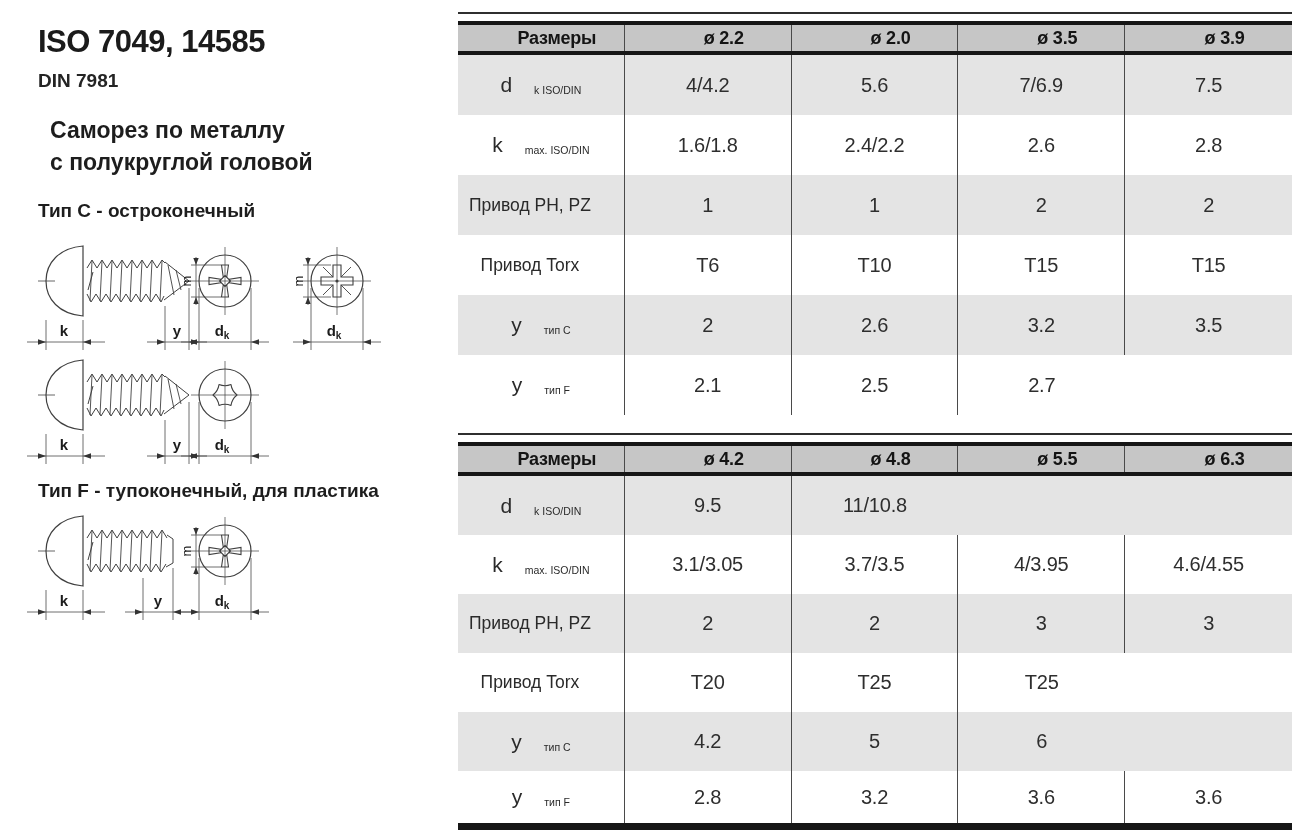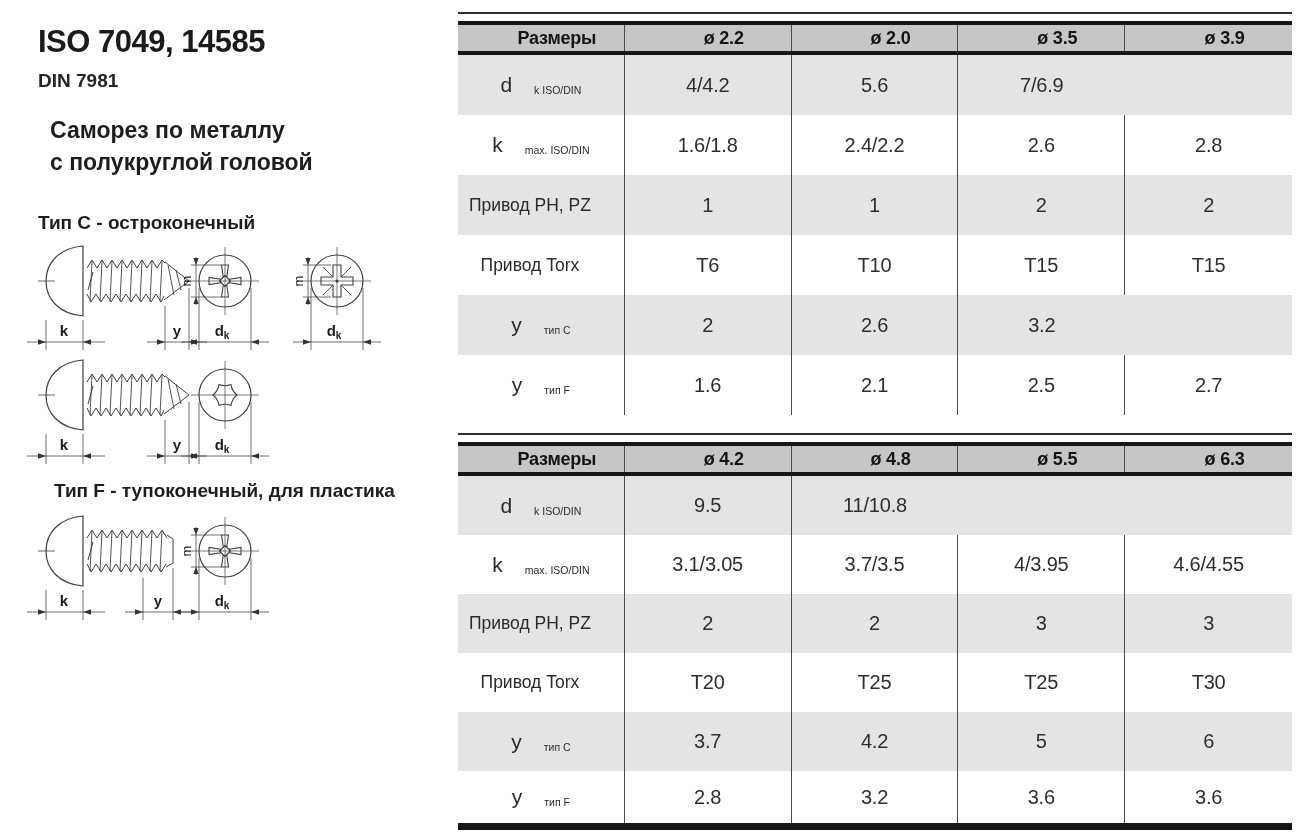--- a/index.html
+++ b/index.html
@@ -13,22 +13,22 @@
   html,body{width:1303px;height:837px;overflow:hidden;background:#fff;
     font-family:"Liberation Sans","DejaVu Sans",sans-serif;color:var(--text_primary);}
   .page{position:relative;width:1303px;height:724px;background:#fff;}
 
   
   .left-col{position:absolute;left:38px;top:0;width:415px;height:837px;}
   .title{position:absolute;top:24px;left:0;font-size:31px;font-weight:700;letter-spacing:-0.5px;color:#1b1b1b;}
   .din{position:absolute;top:70px;left:0;font-size:19px;font-weight:700;color:#242424;}
   .desc{position:absolute;top:114px;left:12px;font-size:23px;font-weight:700;line-height:32px;color:#1d1d1d;}
   .type-heading{position:absolute;left:0;font-size:19px;font-weight:700;color:#1d1d1d;}
-  .th-c{top:212px;}
-  .th-f{top:480px;margin-left:16px;}
+  .th-c{top:200px;}
+  .th-f{top:480px;}
   .drawing{position:absolute;left:-13px;width:410px;}
   .dr1{top:238px;}
   .dr2{top:352px;}
   .dr3{top:508px;}
   svg text{font-family:"Liberation Sans","DejaVu Sans",sans-serif;fill:#1c1c1c;}
   svg .dimlbl{font-size:15px;font-weight:700;}
   svg .dimlbl-m{font-size:13px;font-weight:400;}
   svg .dimsub{font-size:10px;font-weight:700;}
 
   
@@ -237,20 +237,21 @@
         <div class="cell hcell">ø 3.9</div>
       </div>
       <div class="grid trow shaded">
         <div class="cell">
             <span class="lm-sym">d</span>
             <span class="lm-sub">k ISO/DIN</span>
           </div>
         <div class="cell vcell">4/4.2</div>
         <div class="cell vcell">5.6</div>
         <div class="cell vcell">7/6.9</div>
+        <div class="cell vcell">7.5</div>
       </div>
       <div class="grid trow">
         <div class="cell">
             <span class="lm-sym">k</span>
             <span class="lm-sub">max. ISO/DIN</span>
           </div>
         <div class="cell vcell">1.6/1.8</div>
         <div class="cell vcell">2.4/2.2</div>
         <div class="cell vcell">2.6</div>
         <div class="cell vcell">2.8</div>
@@ -276,27 +277,27 @@
         <div class="cell vcell">T15</div>
       </div>
       <div class="grid trow shaded">
         <div class="cell">
             <span class="lm-sym">у</span>
             <span class="lm-sub">тип C</span>
           </div>
         <div class="cell vcell">2</div>
         <div class="cell vcell">2.6</div>
         <div class="cell vcell">3.2</div>
+        <div class="cell vcell">3.5</div>
       </div>
       <div class="grid trow">
         <div class="cell">
             <span class="lm-sym">у</span>
             <span class="lm-sub">тип F</span>
           </div>
-        <div class="cell vcell">1.6</div>
         <div class="cell vcell">2.1</div>
         <div class="cell vcell">2.5</div>
         <div class="cell vcell">2.7</div>
       </div>
     </section>
 
     <div class="t-gap"></div>
 
     <section class="dim-table t2">
       <div class="hairline"></div>
@@ -336,28 +337,26 @@
         <div class="cell vcell">3</div>
       </div>
       <div class="grid trow">
         <div class="cell">
             <span class="lm-txt">Привод Torx</span>
             <span class="lm-sub"></span>
           </div>
         <div class="cell vcell">T20</div>
         <div class="cell vcell">T25</div>
         <div class="cell vcell">T25</div>
-        <div class="cell vcell">T30</div>
       </div>
       <div class="grid trow shaded">
         <div class="cell">
             <span class="lm-sym">у</span>
             <span class="lm-sub">тип C</span>
           </div>
-        <div class="cell vcell">3.7</div>
         <div class="cell vcell">4.2</div>
         <div class="cell vcell">5</div>
         <div class="cell vcell">6</div>
       </div>
       <div class="grid trow">
         <div class="cell">
             <span class="lm-sym">у</span>
             <span class="lm-sub">тип F</span>
           </div>
         <div class="cell vcell">2.8</div>

